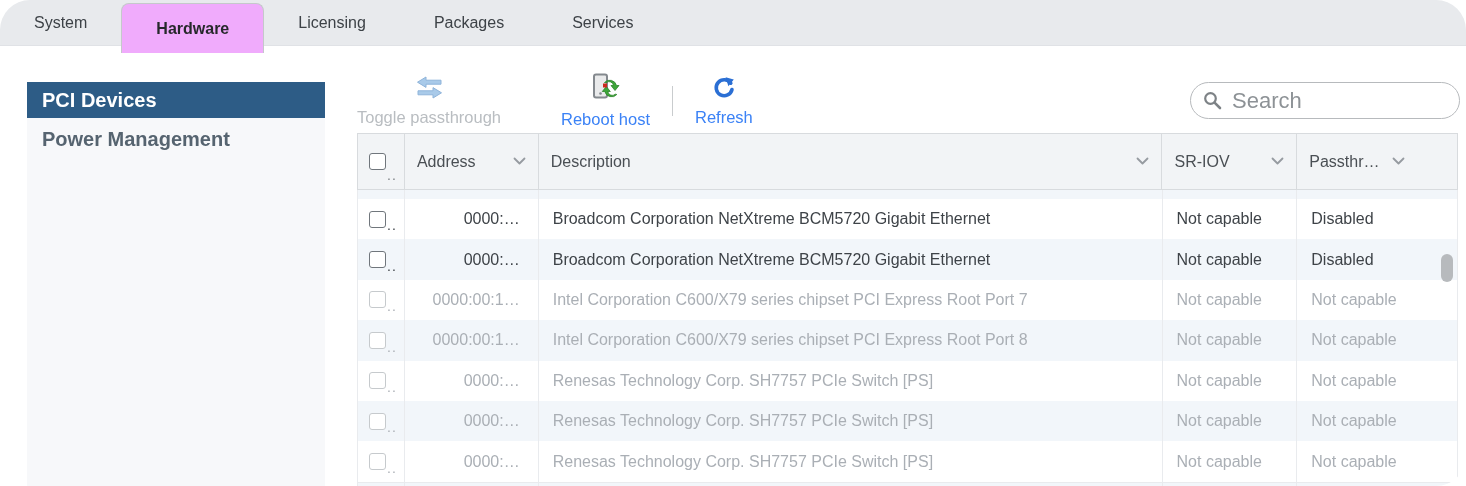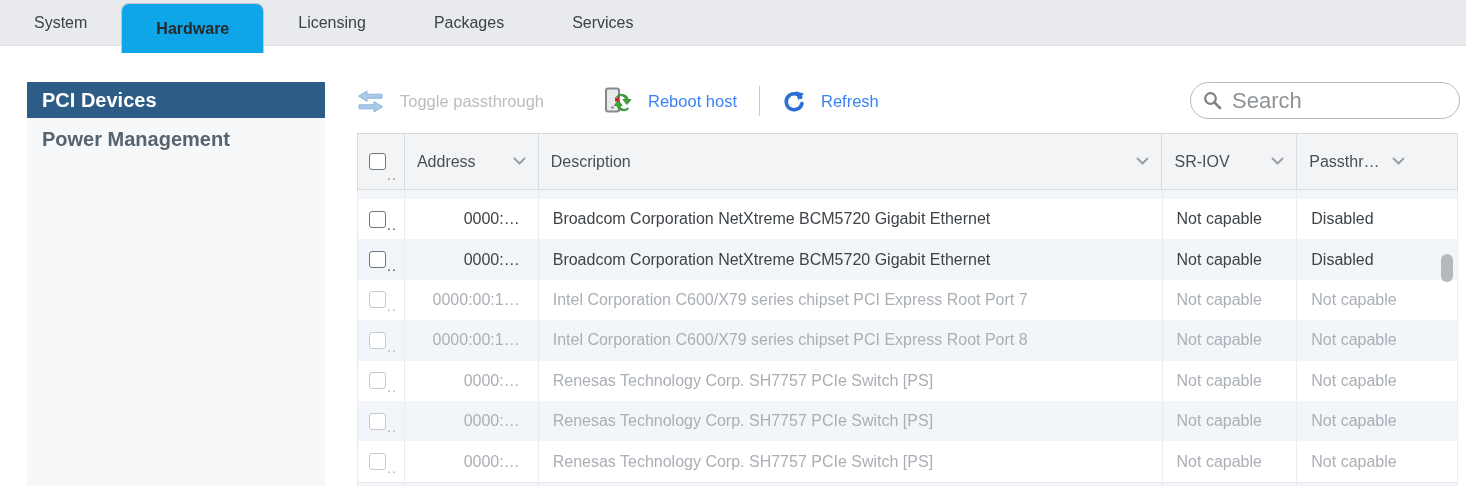--- a/index.html
+++ b/index.html
@@ -1,34 +1,34 @@
 <!DOCTYPE html>
 <html><head>
 <meta charset="utf-8">
 <style>
   html,body{margin:0;padding:0;background:#fff;}
   .screen{
     position:relative;width:1466px;height:486px;overflow:hidden;background:#ffffff;
-    font-family:"Liberation Sans","DejaVu Sans",sans-serif;-webkit-font-smoothing:antialiased;
+    font-family:"Liberation Sans","DejaVu Sans",sans-serif;border-radius:30px;-webkit-font-smoothing:antialiased;
   }
   
   .tabstrip{position:absolute;left:0;top:0;width:100%;height:45px;background:#e8eaed;border-bottom:1px solid #e0e2e6;display:flex;align-items:stretch;}
   .tab{position:relative;padding:0 34px;display:flex;align-items:center;font-size:16px;color:#3d4247;cursor:default;white-space:nowrap;}
   .tab.active{
-    background:#0ea5e9;border:1px solid #c5c8cb;border-bottom:none;border-radius:8px 8px 0 0;
+    background:#f0abfc;border:1px solid #c5c8cb;border-bottom:none;border-radius:8px 8px 0 0;
     margin-top:3px;height:50px;z-index:3;font-weight:bold;color:#26282b;box-sizing:border-box;
   }
   
   .sidebar{position:absolute;left:27px;top:82px;width:298px;bottom:0;background:#f7f8fa;}
   .side-item{font-size:20px;font-weight:bold;padding:0 15px;display:flex;align-items:center;}
   .side-item.selected{background:#2d5c86;color:#ffffff;height:36px;}
   .side-item.normal{color:#566470;height:42px;}
   
   .toolbar{position:absolute;left:357px;top:80px;height:42px;display:flex;align-items:center;}
-  .tbtn{display:flex;align-items:center;gap:16px;font-size:16.5px;white-space:nowrap;}
+  .tbtn{display:flex;align-items:center;gap:9px;font-size:16.5px;white-space:nowrap;flex-direction:column;}
   .tbtn.disabled{color:#b9bdc1;}
   .tbtn.enabled{color:#3b82f6;cursor:pointer;}
   .tb-gap{width:30px;}
   .tb-sep{width:1px;height:30px;background:#c9ccce;margin:0 22px;}
   
   .search{position:absolute;right:6px;top:82px;width:270px;height:37px;border:1.5px solid #b7babd;border-radius:19px;background:#fff;display:flex;align-items:center;box-sizing:border-box;padding:0 12px;}
   .search input{border:none;outline:none;flex:1;font-size:22px;color:#3e4348;background:transparent;margin-left:8px;font-family:inherit;}
   .search input::placeholder{color:#8d9296;}
   
   .table{position:absolute;left:357px;top:133px;width:1101px;bottom:0;box-sizing:border-box;}

